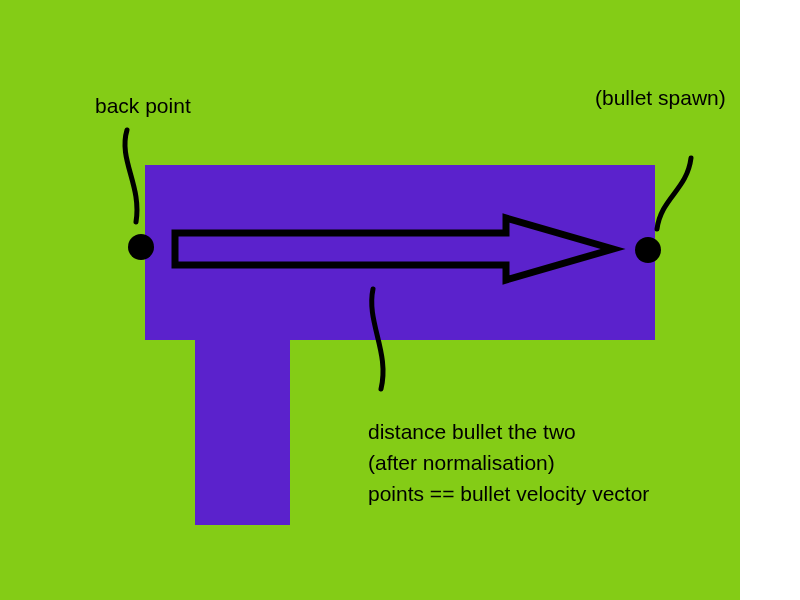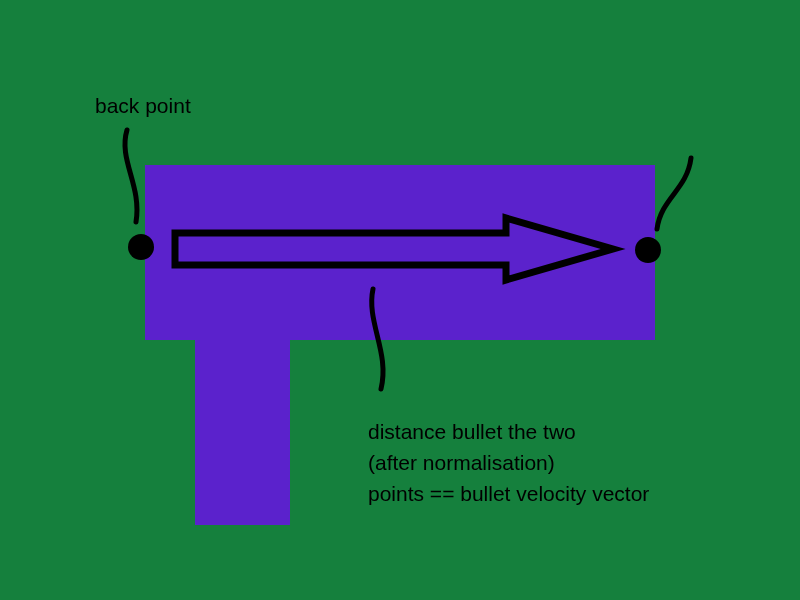--- a/index.html
+++ b/index.html
@@ -2,24 +2,24 @@
 <html><head>
 <meta charset="utf-8">
 <style>
   html, body {
     margin: 0;
     padding: 0;
     font-family: "Liberation Sans", sans-serif;
   }
   .canvas {
     position: relative;
-    width: 800px;
+    width: 740px;
     height: 600px;
     overflow: hidden;
-    background: #15803d;
+    background: #84cc16;
     text-decoration: underline;
   }
   .shapes {
     position: absolute;
     left: 0;
     top: 0;
   }
   .gun {
     stroke: none;
   }
@@ -64,20 +64,21 @@
     <path d="M127,130 C118,160 142,185 136,222" class="squiggle" style="stroke: rgb(0, 0, 0);"></path>
 
     <path d="M691,158 C687,190 661,198 657,229" class="squiggle" style="stroke: rgb(0, 0, 0);"></path>
 
     <path d="M373,289 C366,322 390,352 381,389" class="squiggle" style="stroke: rgb(0, 0, 0);"></path>
   </svg>
 
   <div class="label" style="left:95px; top:90px;">back point</div>
 
   <div class="label" style="left:595px; top:82px;">
+    <div>(bullet spawn)</div>
   </div>
 
   <div class="label" style="left:368px; top:416px;">
     <div>distance bullet the two</div>
     <div>(after normalisation)</div>
     <div>points == bullet velocity vector</div>
   </div>
 
 </div>
 

